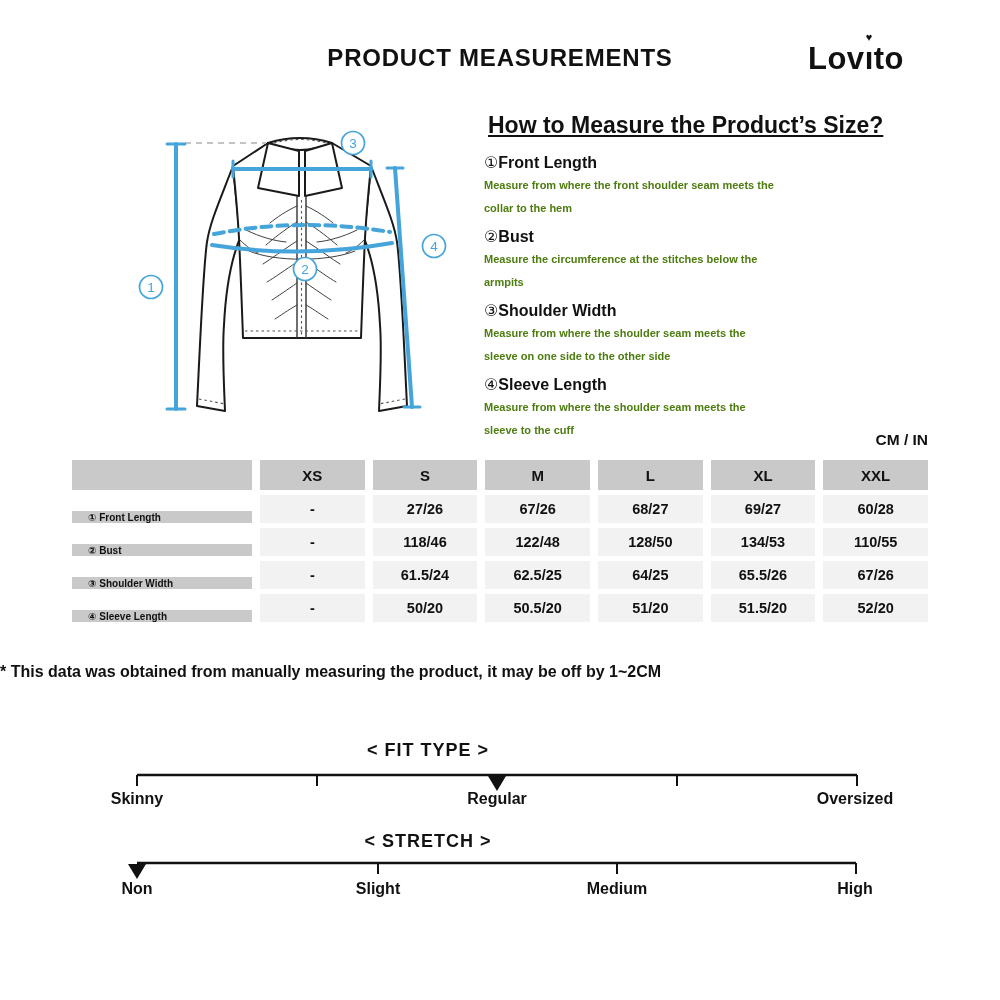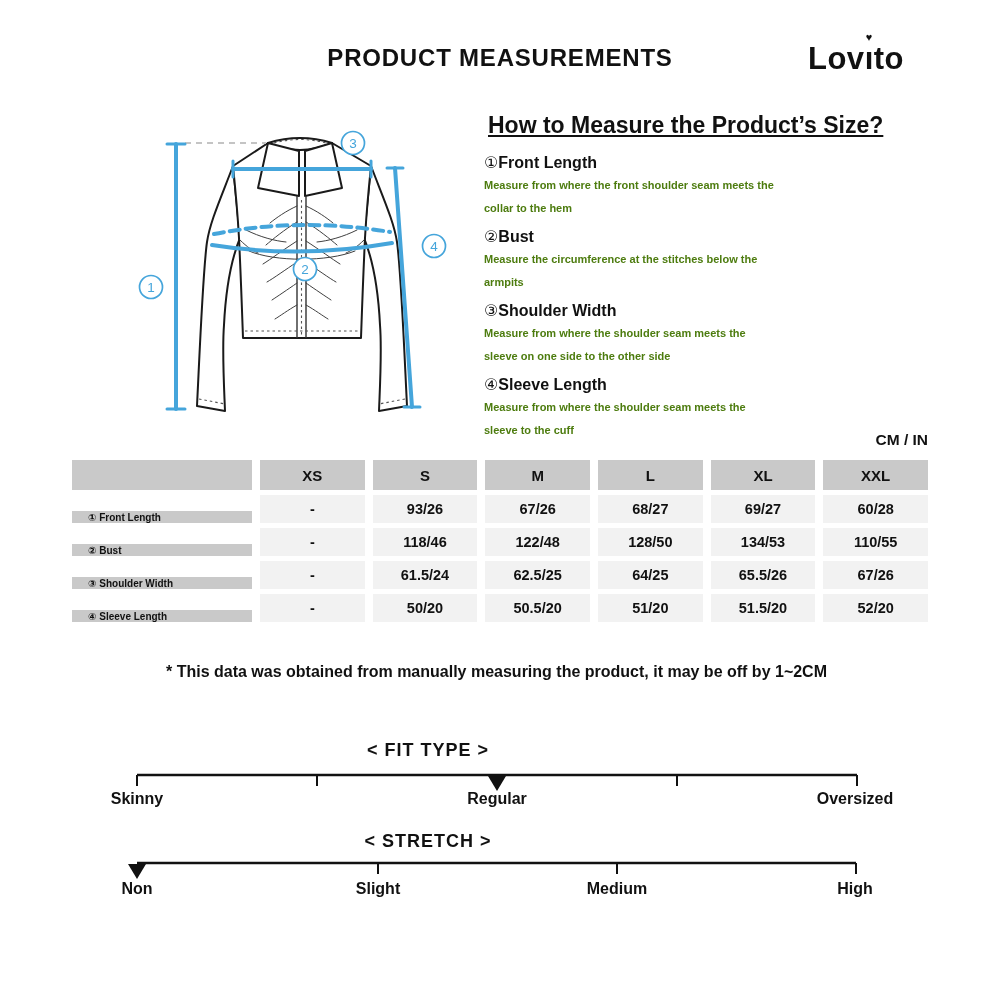--- a/index.html
+++ b/index.html
@@ -30,21 +30,21 @@
   
   .size-table { top:460px; left:72px; width:856px; display:grid;
     grid-template-columns:180px repeat(6,1fr); grid-template-rows:30px repeat(4,28px);
     column-gap:8px; row-gap:5px; }
   .cell { display:flex; align-items:center; justify-content:center; font-weight:bold; }
   .cell.th { background:#c9c9c9; font-size:15px; }
   .cell.tl { background:#c9c9c9; font-size:10px; justify-content:flex-start; padding-left:16px;margin-top:16px; }
   .cell.td { background:#f2f2f2; font-size:14.5px; }
 
   
-  .disclaimer { top:663px; left:0; width:796px; text-align:right; font-size:16px; font-weight:bold;margin-left:31px; }
+  .disclaimer { top:663px; left:0; width:796px; text-align:left; font-size:16px; font-weight:bold; }
 
   
   .scale-title { left:0; width:856px; text-align:center; font-size:18px; font-weight:bold; letter-spacing:1px; }
   .scale-svg { left:0; width:1000px; height:36px; }
   .scale-label { position:absolute; transform:translateX(-50%); font-size:16px; font-weight:bold; white-space:nowrap; }
 </style>
 </head>
 <body>
 
 <div class="page">
@@ -151,21 +151,21 @@
     <div class="cell th"></div>
     <div class="cell th">XS</div>
     <div class="cell th">S</div>
     <div class="cell th">M</div>
     <div class="cell th">L</div>
     <div class="cell th">XL</div>
     <div class="cell th">XXL</div>
 
     <div class="cell tl">① Front Length</div>
     <div class="cell td">-</div>
-    <div class="cell td">93/26</div>
+    <div class="cell td">27/26</div>
     <div class="cell td">67/26</div>
     <div class="cell td">68/27</div>
     <div class="cell td">69/27</div>
     <div class="cell td">60/28</div>
 
     <div class="cell tl">② Bust</div>
     <div class="cell td">-</div>
     <div class="cell td">118/46</div>
     <div class="cell td">122/48</div>
     <div class="cell td">128/50</div>

